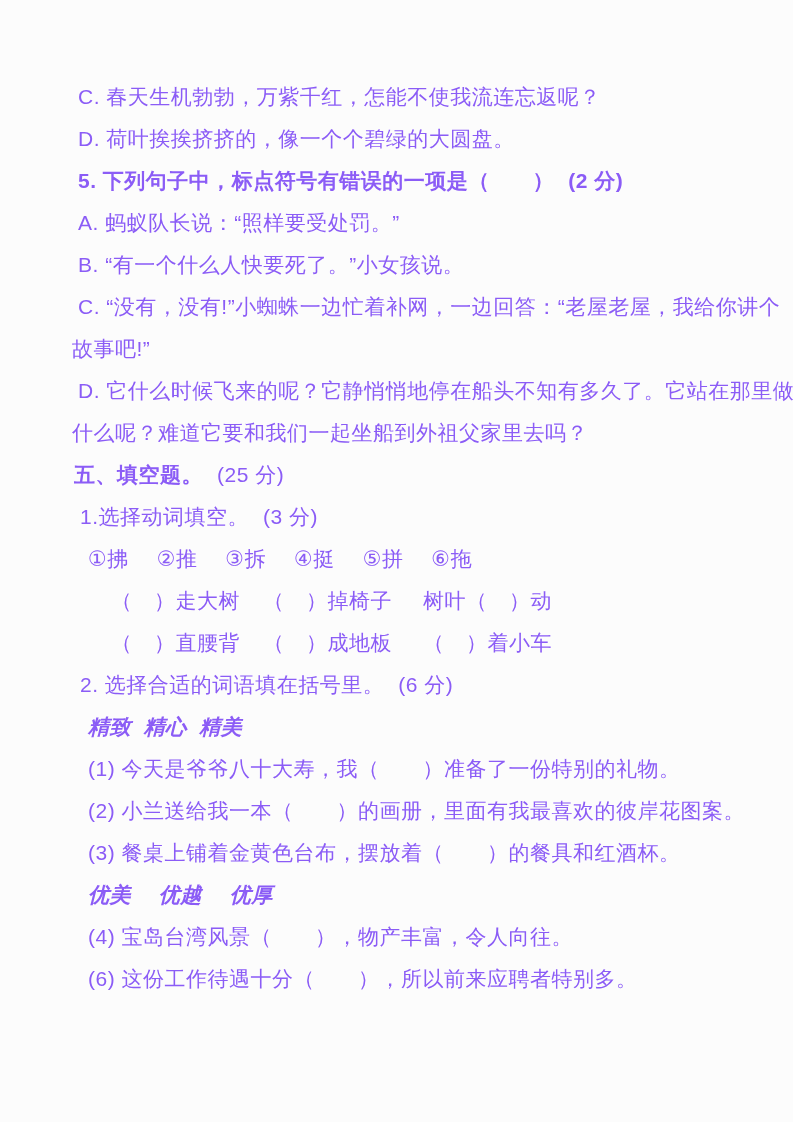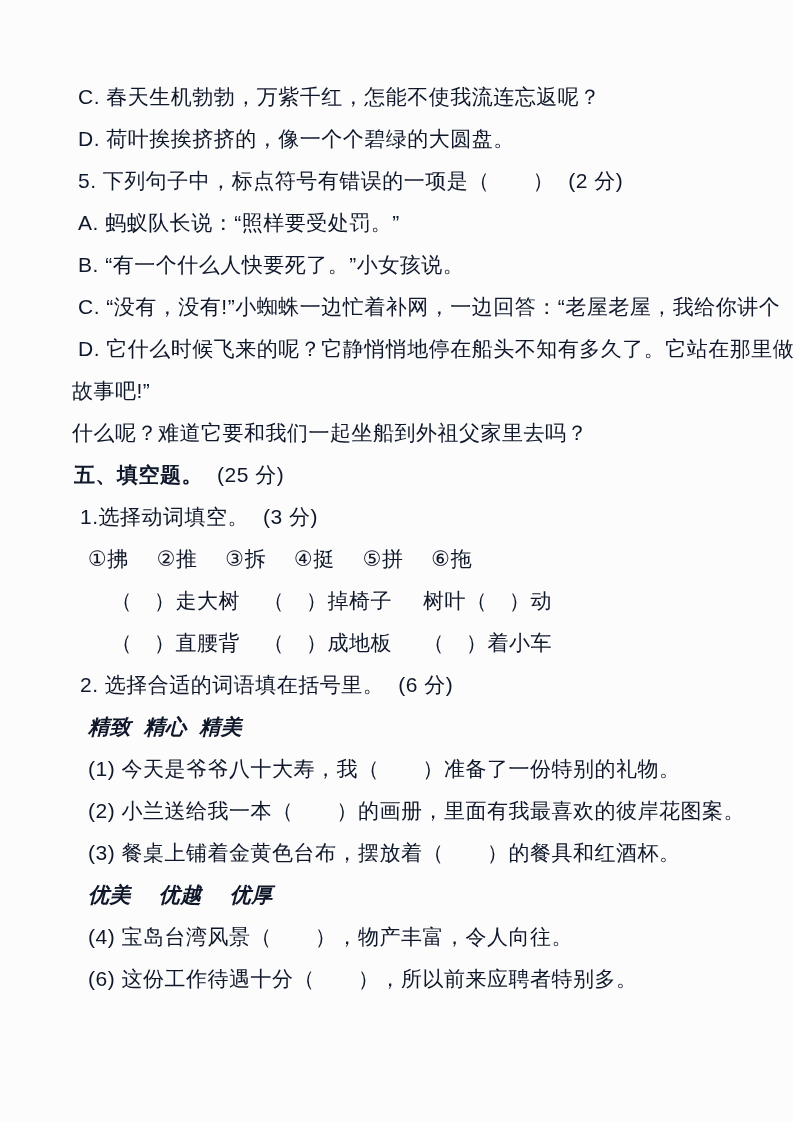--- a/index.html
+++ b/index.html
@@ -24,49 +24,49 @@
   }
   .line {
     height: 42px;
     display: flex;
     align-items: center;
     white-space: pre;
     letter-spacing: 0.5px;
   }
   
   .opt      { padding-left: 6px; }
-  .question { padding-left: 6px; }
+  .question { padding-left: 6px; font-weight: bold; }
   .cont     { padding-left: 0; }
   .heading  { padding-left: 2px; }
   .sub      { padding-left: 8px; }
   .choices, .bracket, .item, .wordbank { padding-left: 16px; }
 
   .heading .label { font-weight: 700; }
   .wordbank       { font-weight: 600; font-style: italic; }
 
   .score { margin-left: 14px; }
 
   .seg  { display: inline-block; }
   .seg0 { width: 175px; text-align: center; }
   .seg1 { width: 160px; }
   .seg2 { width: auto; }
 </style>
 </head>
 <body style="background: rgb(252, 252, 252);">
 
-<main class="doc" style="color: #0f172a;">
+<main class="doc" style="color: #8b5cf6;">
   <div id="document-lines">
       <div class="line opt"><span class="label">C. 春天生机勃勃，万紫千红，怎能不使我流连忘返呢？</span></div>
       <div class="line opt"><span class="label">D. 荷叶挨挨挤挤的，像一个个碧绿的大圆盘。</span></div>
       <div class="line question"><span class="label">5. 下列句子中，标点符号有错误的一项是（　　）</span><span class="score">(2 分)</span></div>
       <div class="line opt"><span class="label">A. 蚂蚁队长说：“照样要受处罚。”</span></div>
       <div class="line opt"><span class="label">B. “有一个什么人快要死了。”小女孩说。</span></div>
       <div class="line opt"><span class="label">C. “没有，没有!”小蜘蛛一边忙着补网，一边回答：“老屋老屋，我给你讲个</span></div>
+      <div class="line cont"><span class="label">故事吧!”</span></div>
       <div class="line opt"><span class="label">D. 它什么时候飞来的呢？它静悄悄地停在船头不知有多久了。它站在那里做</span></div>
-      <div class="line cont"><span class="label">故事吧!”</span></div>
       <div class="line cont"><span class="label">什么呢？难道它要和我们一起坐船到外祖父家里去吗？</span></div>
       <div class="line heading"><span class="label">五、填空题。</span><span class="score">(25 分)</span></div>
       <div class="line sub"><span class="label">1.选择动词填空。</span><span class="score">(3 分)</span></div>
       <div class="line choices"><span class="label">①拂　 ②推　 ③拆　 ④挺　 ⑤拼　 ⑥拖</span></div>
       <div class="line bracket"><span class="seg seg0">（　）走大树</span><span class="seg seg1">（　）掉椅子</span><span class="seg seg2">树叶（　）动</span></div>
       <div class="line bracket"><span class="seg seg0">（　）直腰背</span><span class="seg seg1">（　）成地板</span><span class="seg seg2">（　）着小车</span></div>
       <div class="line sub"><span class="label">2. 选择合适的词语填在括号里。</span><span class="score">(6 分)</span></div>
       <div class="line wordbank"><span class="label">精致  精心  精美</span></div>
       <div class="line item"><span class="label">(1) 今天是爷爷八十大寿，我（　　）准备了一份特别的礼物。</span></div>
       <div class="line item"><span class="label">(2) 小兰送给我一本（　　）的画册，里面有我最喜欢的彼岸花图案。</span></div>

